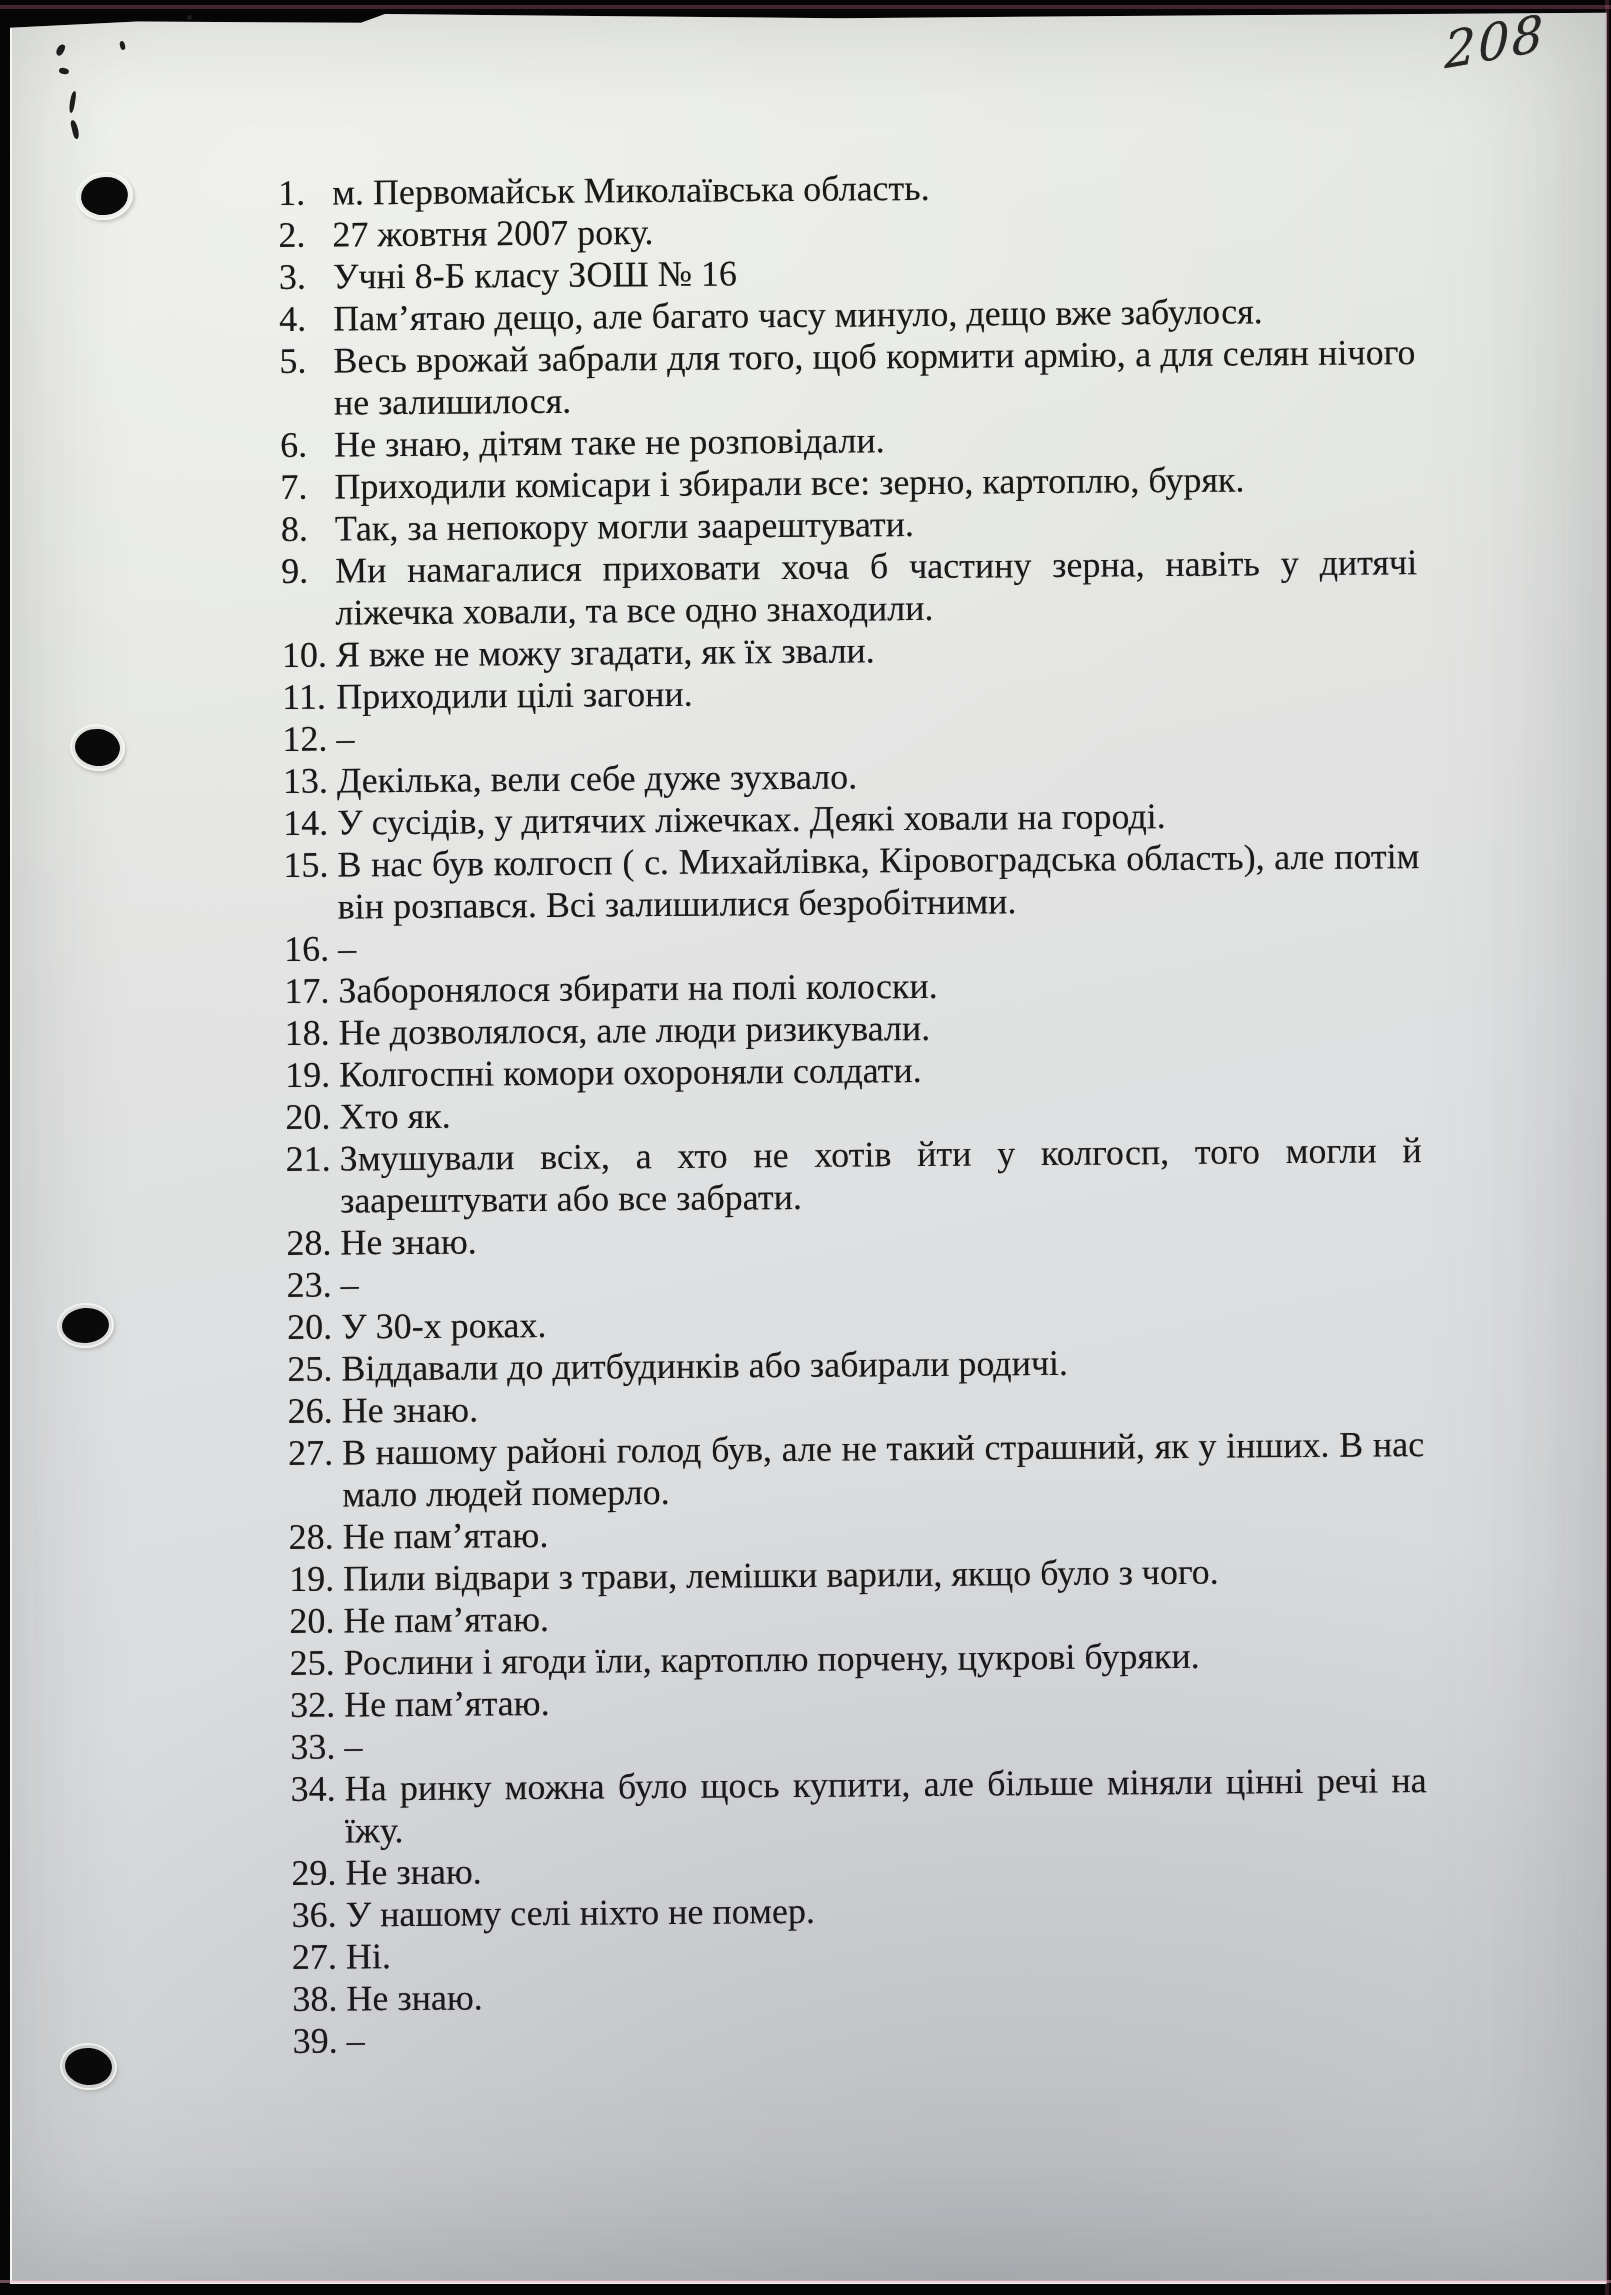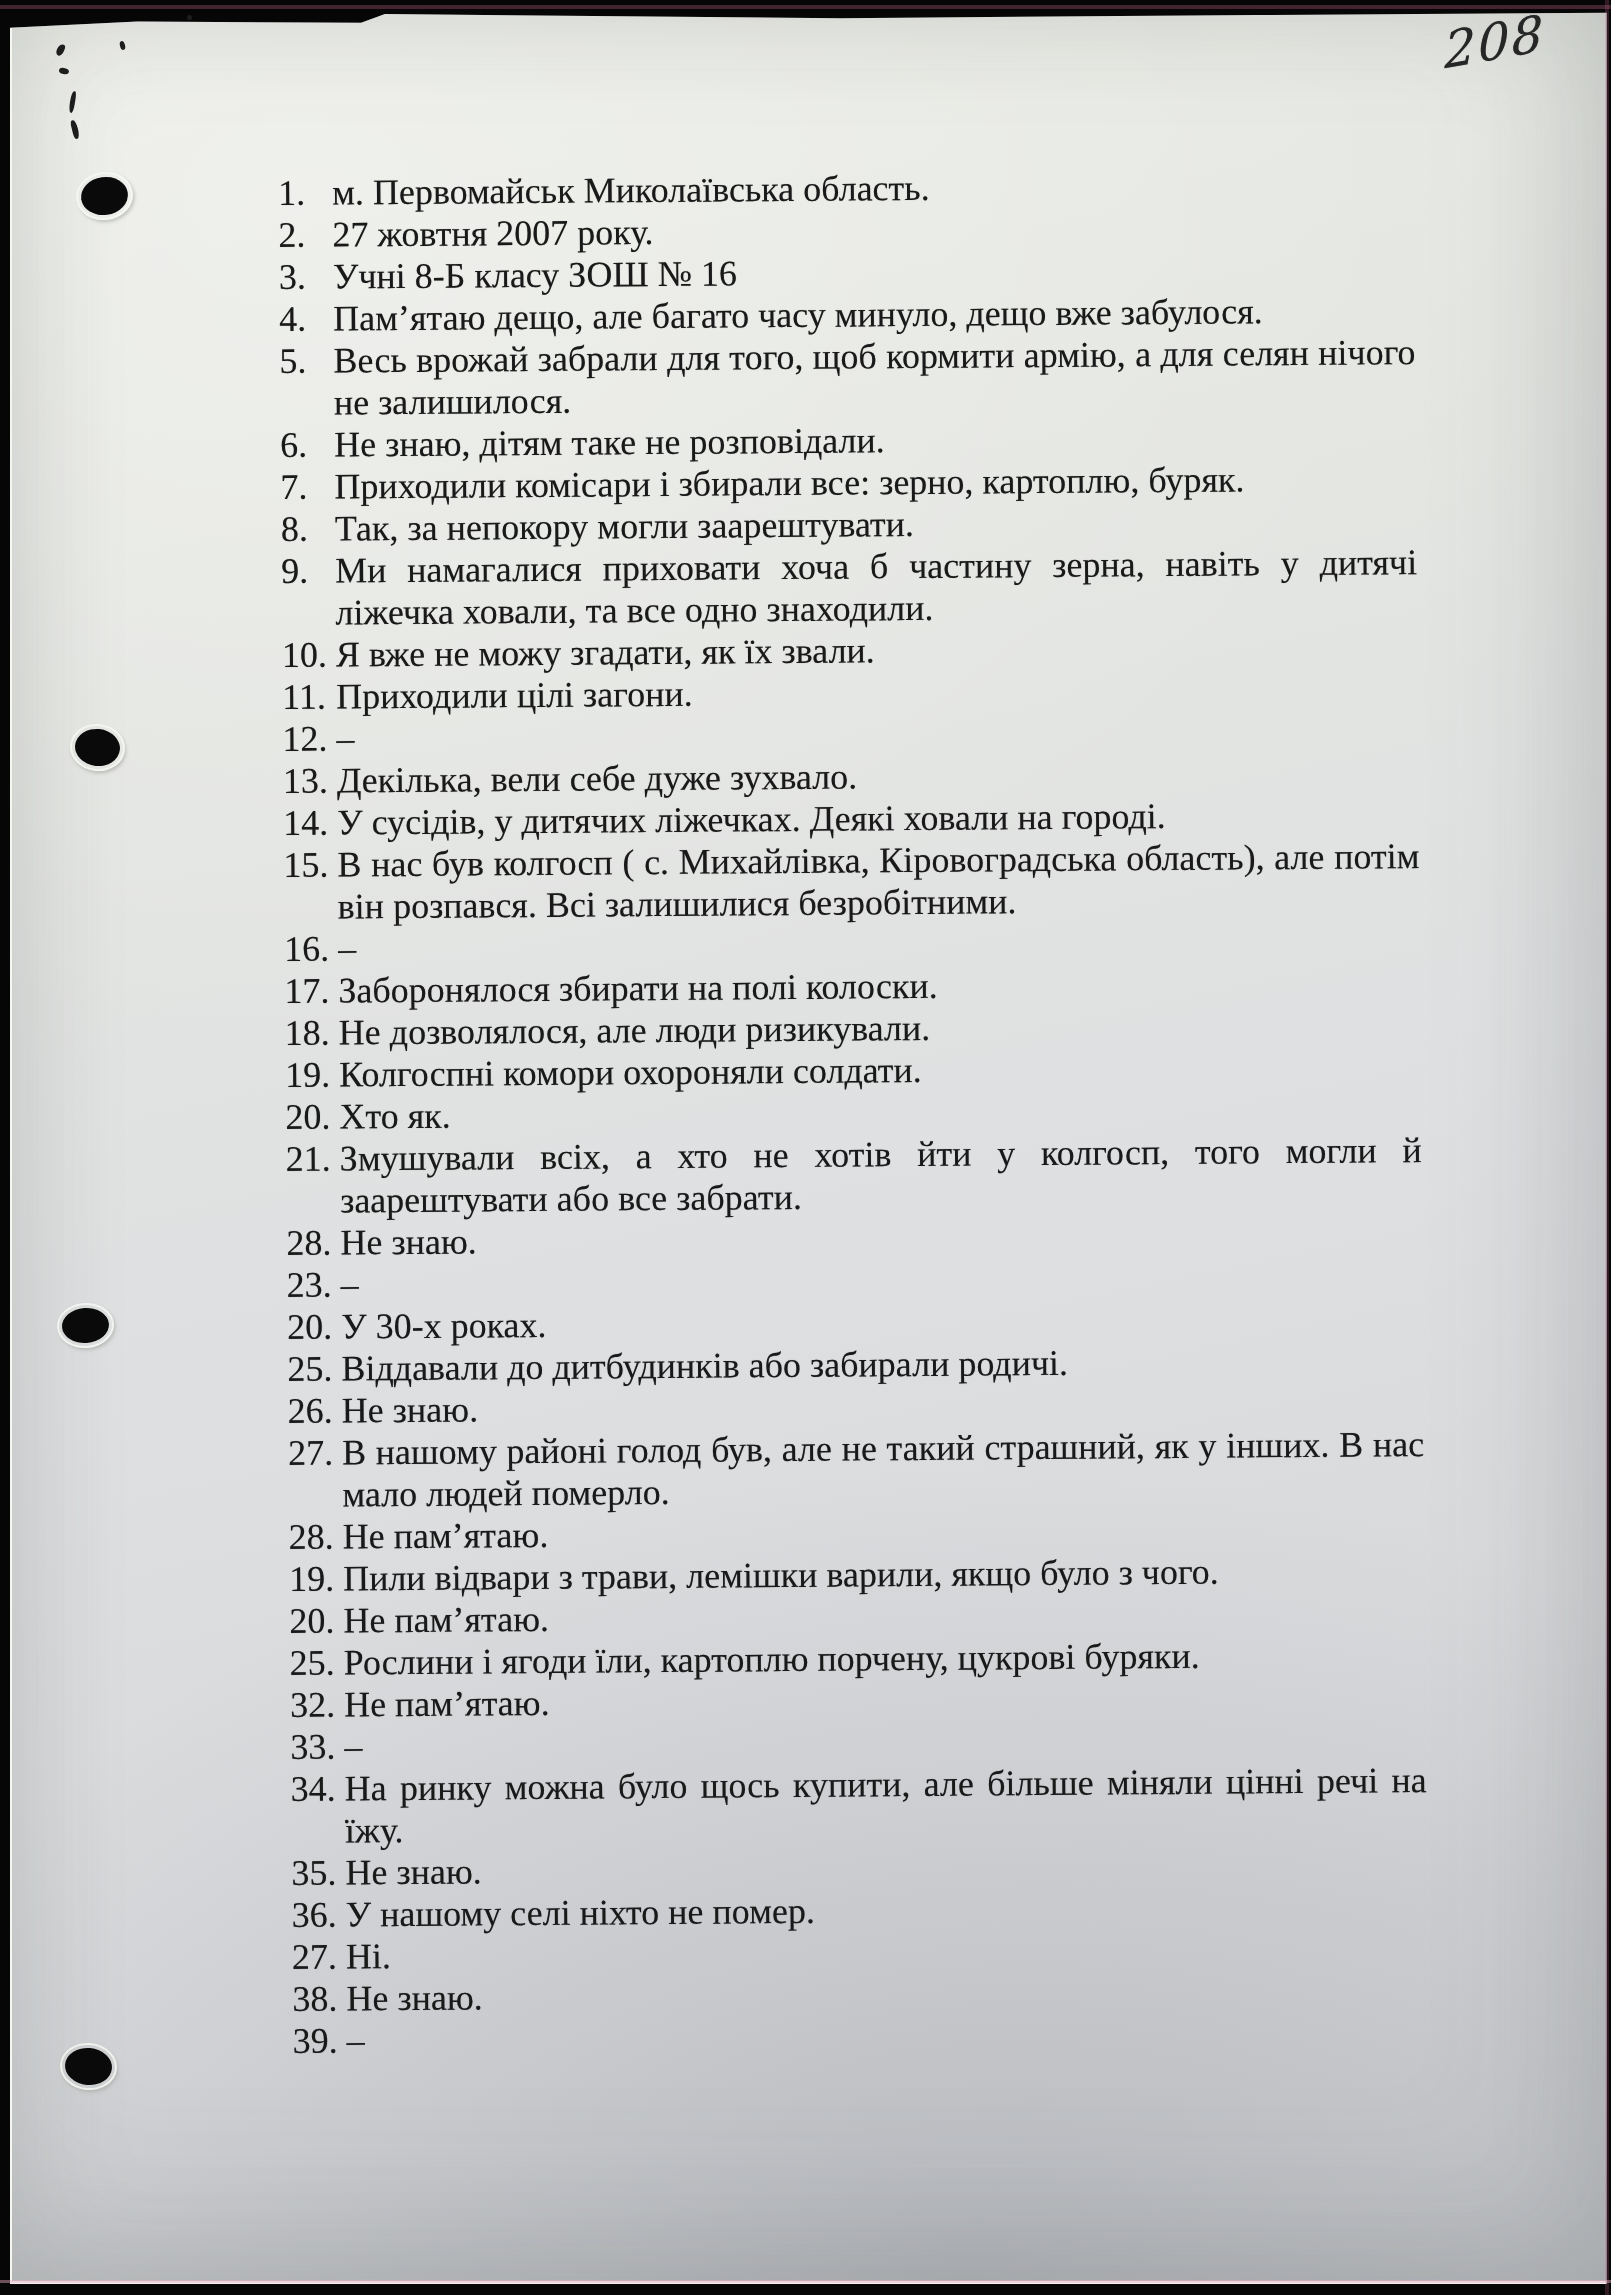--- a/index.html
+++ b/index.html
@@ -233,21 +233,21 @@
     </li>
       <li class="qitem">
       <span class="num">33.</span>
       <span class="txt">–</span>
     </li>
       <li class="qitem">
       <span class="num">34.</span>
       <span class="txt">На ринку можна було щось купити, але більше міняли цінні речі на їжу.</span>
     </li>
       <li class="qitem">
-      <span class="num">35.</span>
+      <span class="num">29.</span>
       <span class="txt">Не знаю.</span>
     </li>
       <li class="qitem">
       <span class="num">36.</span>
       <span class="txt">У нашому селі ніхто не помер.</span>
     </li>
       <li class="qitem">
       <span class="num">27.</span>
       <span class="txt">Ні.</span>
     </li>

